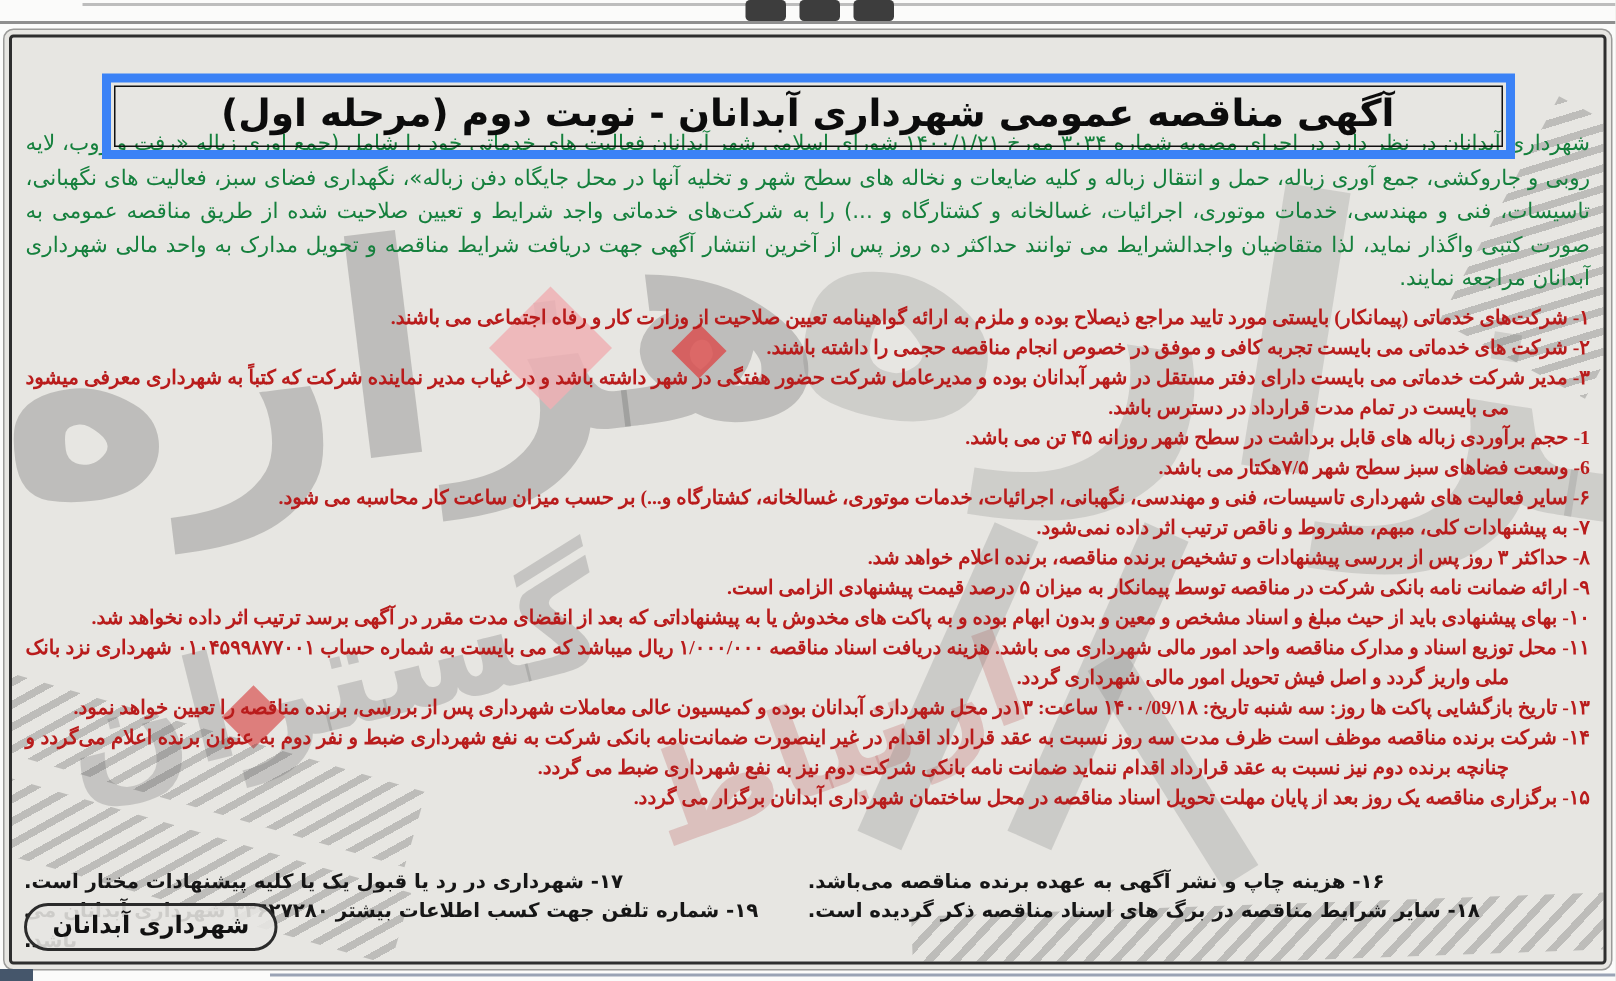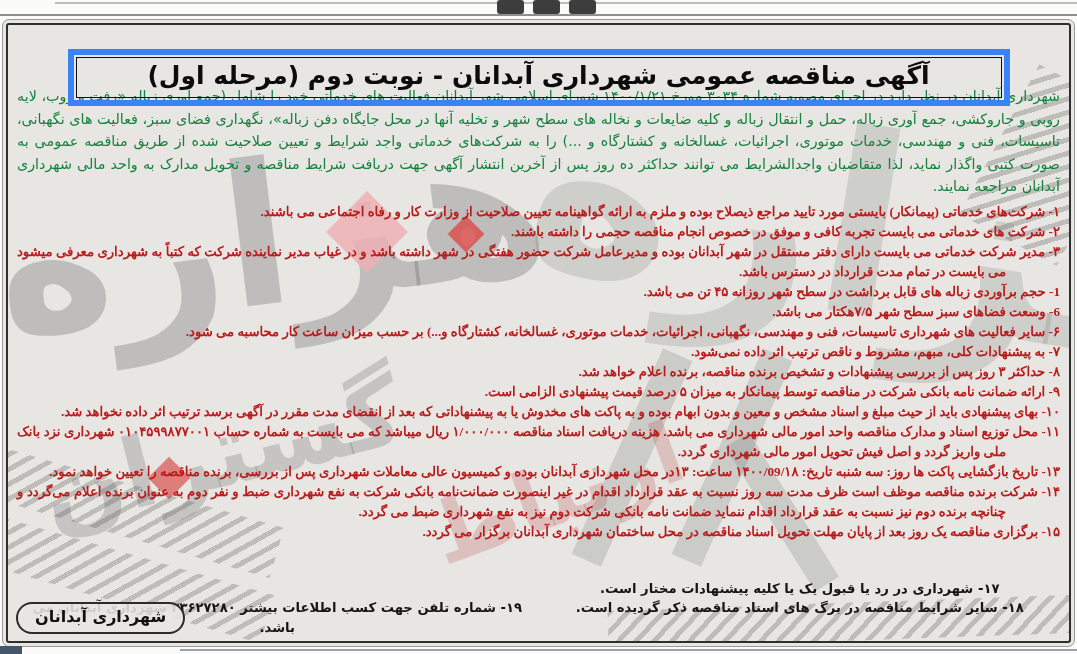--- a/index.html
+++ b/index.html
@@ -62,21 +62,21 @@
   .content { position:absolute; top:60px; right:9px; left:9px; direction:rtl; z-index:1; }
   .intro {
     font-size:14.3px; line-height:22.6px; font-weight:normal;
     text-align:justify; color:#15803d;
   }
   .list { margin-top:4px; font-size:13.2px; line-height:20px; font-weight:bold; }
   .item { text-align:justify; padding-right:54px; text-indent:-54px; color:#b91c1c;font-family:Liberation Serif, serif; }
 
   .footer-rows { position:absolute; bottom:4px; left:8px; right:8px; direction:rtl; z-index:1; }
   .footer-row { display:flex; }
-  .footer-cell { width:50%; font-size:13.2px; line-height:19.5px; font-weight:bold; text-align:center; }
+  .footer-cell { width:50%; font-size:13.2px; line-height:19.5px; font-weight:bold; text-align:left; }
 
   .stamp {
     position:absolute; left:8px; bottom:7px; z-index:2;
     border:2px solid #2b2b2b; border-radius:17px; padding:3px 17px 6px;
     font-size:16px; font-weight:bold; direction:rtl; color:#111;
     background:rgba(231,230,226,0.88);
   }
 </style>
 </head>
 <body>
@@ -128,20 +128,21 @@
         <div class="item">۱۰- بهای پیشنهادی باید از حیث مبلغ و اسناد مشخص و معین و بدون ابهام بوده و به پاکت های مخدوش یا به پیشنهاداتی که بعد از انقضای مدت مقرر در آگهی برسد ترتیب اثر داده نخواهد شد.</div>
         <div class="item">۱۱- محل توزیع اسناد و مدارک مناقصه واحد امور مالی شهرداری می باشد. هزینه دریافت اسناد مناقصه ۱/۰۰۰/۰۰۰ ریال میباشد که می بایست به شماره حساب ۰۱۰۴۵۹۹۸۷۷۰۰۱ شهرداری نزد بانک ملی واریز گردد و اصل فیش تحویل امور مالی شهرداری گردد.</div>
         <div class="item">۱۳- تاریخ بازگشایی پاکت ها روز: سه شنبه تاریخ: ۱۴۰۰/09/۱۸ ساعت: ۱۳در محل شهرداری آبدانان بوده و کمیسیون عالی معاملات شهرداری پس از بررسی، برنده مناقصه را تعیین خواهد نمود.</div>
         <div class="item">۱۴- شرکت برنده مناقصه موظف است ظرف مدت سه روز نسبت به عقد قرارداد اقدام در غیر اینصورت ضمانت‌نامه بانکی شرکت به نفع شهرداری ضبط و نفر دوم به عنوان برنده اعلام می‌گردد و چنانچه برنده دوم نیز نسبت به عقد قرارداد اقدام ننماید ضمانت نامه بانکی شرکت دوم نیز به نفع شهرداری ضبط می گردد.</div>
         <div class="item">۱۵- برگزاری مناقصه یک روز بعد از پایان مهلت تحویل اسناد مناقصه در محل ساختمان شهرداری آبدانان برگزار می گردد.</div>
       </div>
     </div>
 
     <div class="footer-rows">
       <div class="footer-row">
+        <div class="footer-cell">۱۶- هزینه چاپ و نشر آگهی به عهده برنده مناقصه می‌باشد.</div>
         <div class="footer-cell">۱۷- شهرداری در رد یا قبول یک یا کلیه پیشنهادات مختار است.</div>
       </div>
       <div class="footer-row">
         <div class="footer-cell">۱۸- سایر شرایط مناقصه در برگ های اسناد مناقصه ذکر گردیده است.</div>
         <div class="footer-cell">۱۹- شماره تلفن جهت کسب اطلاعات بیشتر ۳۳۶۲۷۲۸۰ شهرداری آبدانان می باشد.</div>
       </div>
     </div>
 
     <div class="stamp">شهرداری آبدانان</div>
   </div>

